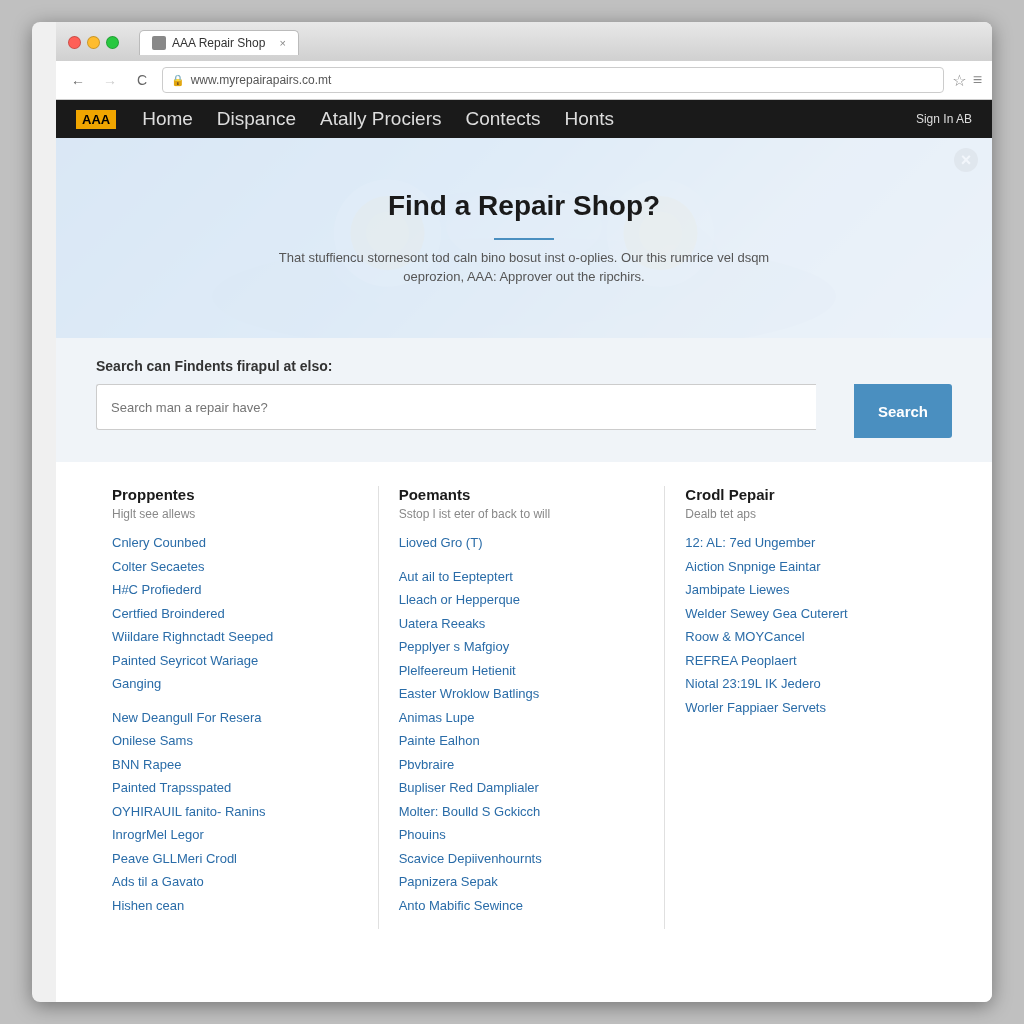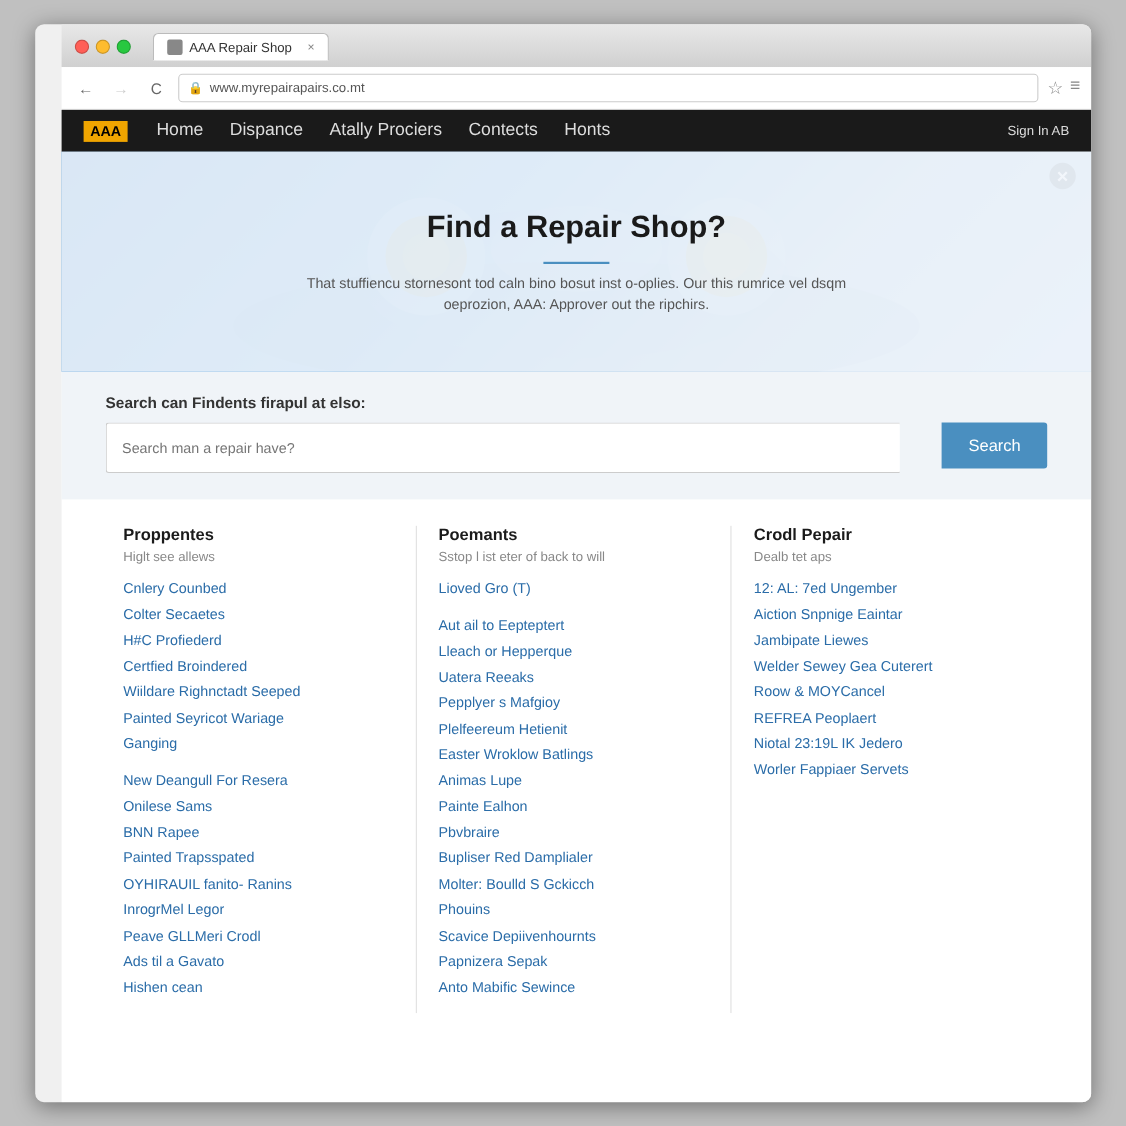--- a/index.html
+++ b/index.html
@@ -162,21 +162,21 @@
     }
 
     .site-nav-items {
       display: flex;
       gap: 4px;
       flex: 1;
     }
 
     .site-nav-item {
       color: #ddd;
-      font-size: 16px;
+      font-size: 19px;
       padding: 0 10px;
       line-height: 38px;
       cursor: pointer;
     }
 
     .site-nav-right {
       color: #ddd;
       font-size: 12px;
       display: flex;
       align-items: center;
@@ -281,24 +281,24 @@
       border-radius: 3px 0 0 3px;
       outline: none;
     }
 
     .search-btn {
       background: #4a8fc0;
       color: white;
       border: none;
       padding: 0 24px;
       font-size: 15px;
-      font-weight: 400;
+      font-weight: 700;
       cursor: pointer;
       border-radius: 0 3px 3px 0;
-      height: 42px;
+      height: 54px;
       margin-left: 38px;
     }
 
     
     .links-section {
       padding: 24px 40px;
       display: grid;
       grid-template-columns: 1fr 1fr 1fr;
       gap: 0 20px;
       margin-left: 16px;

